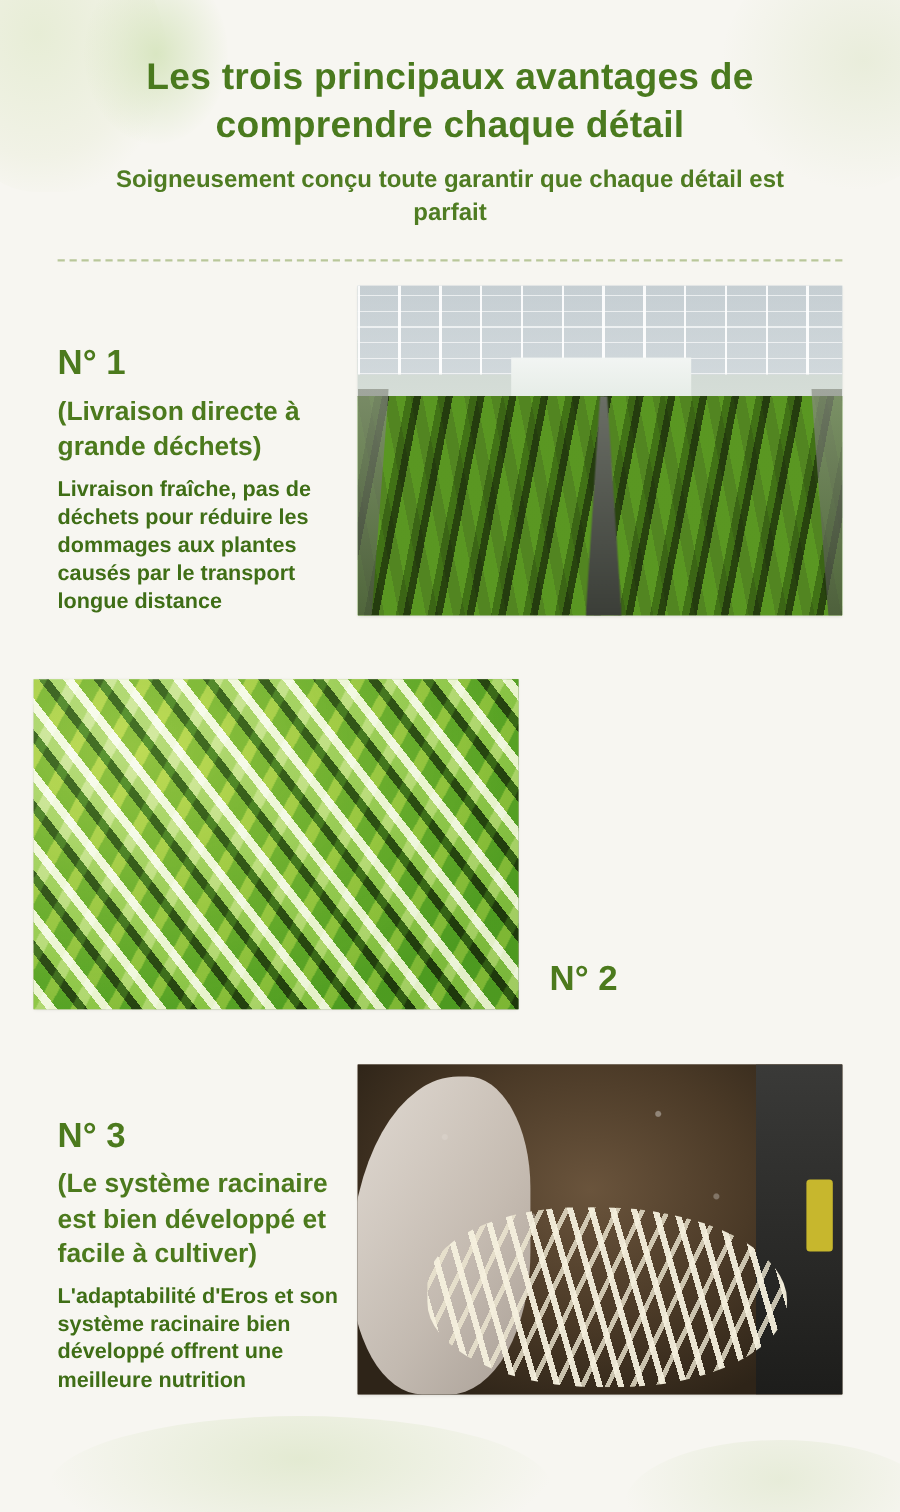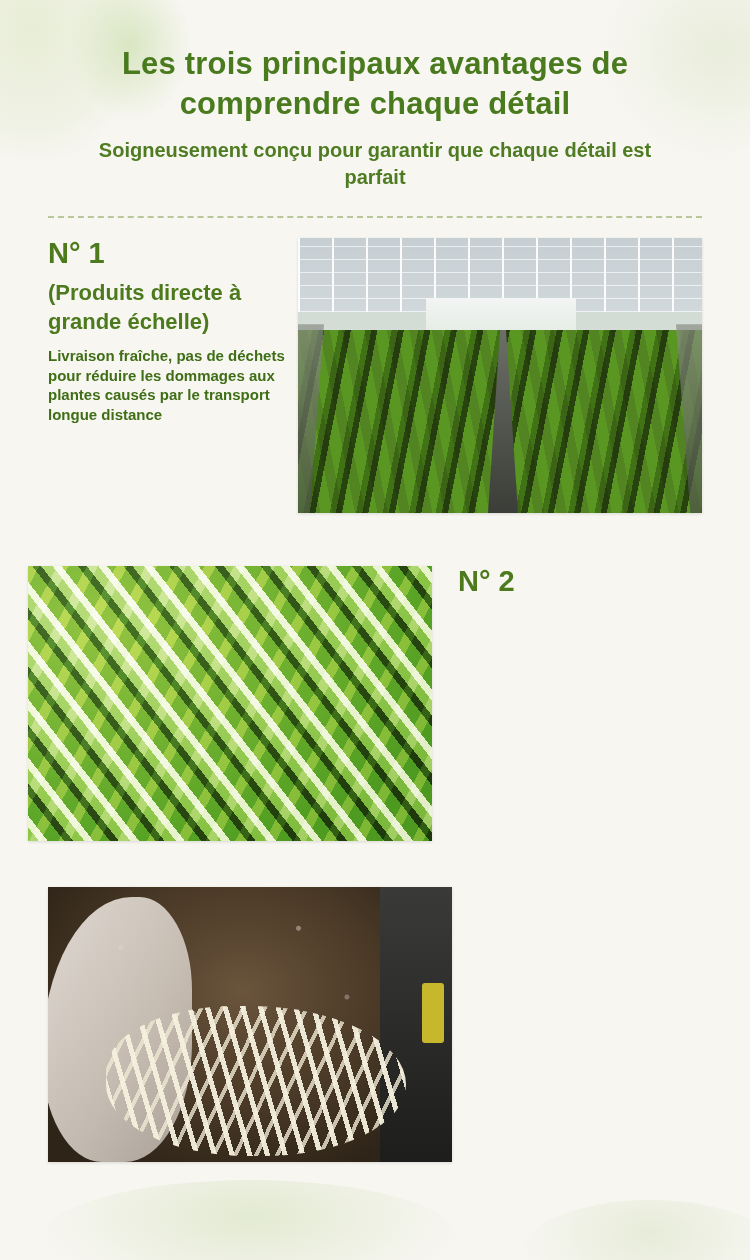--- a/index.html
+++ b/index.html
@@ -83,21 +83,21 @@
   .divider {
     margin: 26px auto 0 auto;
     width: 654px;
     height: 0;
     border-top: 2px dashed #b9c79a;
   }
 
   
   .feature {
     display: flex;
-    align-items: flex-start;
+    align-items: flex-end;
     position: relative;
   }
   .feature-1 { margin-top: 20px; padding-left: 48px; }
   .feature-2 { margin-top: 53px; padding-left: 28px; }
   .feature-3 { margin-top: 46px; padding-left: 48px; }
 
   .txt-col {
     width: 250px;
     flex: 0 0 250px;
   }
@@ -117,21 +117,21 @@
   }
   .headline {
     color: #4c7a1d;
     font-size: 22px;
     font-weight: bold;
     line-height: 1.32;
   }
   .desc {
     margin-top: 10px;
     color: #3f6e16;
-    font-size: 15px;
+    font-size: 18px;
     font-weight: bold;
     line-height: 1.3;
   }
 
   
   .photo {
     position: relative;
     overflow: hidden;
     box-shadow: 0 1px 3px rgba(0,0,0,0.12);
   }
@@ -272,28 +272,28 @@
 <div class="bg-blob blob-a"></div>
 <div class="bg-blob blob-b"></div>
 <div class="bg-blob blob-c"></div>
 <div class="bg-blob blob-d"></div>
 <div class="bg-blob blob-e"></div>
 
 <div class="page">
 
   <div class="header">
     <div class="title">Les trois principaux avantages de comprendre chaque détail</div>
-    <div class="subtitle">Soigneusement conçu pour garantir que chaque détail est parfait</div>
+    <div class="subtitle">Soigneusement conçu toute garantir que chaque détail est parfait</div>
     <div class="divider"></div>
   </div>
 
   <div class="feature feature-1">
     <div class="txt-col">
       <div class="num">N° 1</div>
-      <div class="headline">(Produits directe à grande échelle)</div>
+      <div class="headline">(Livraison directe à grande déchets)</div>
       <div class="desc">Livraison fraîche, pas de déchets pour réduire les dommages aux plantes causés par le transport longue distance</div>
     </div>
     <div class="img-col">
       <div class="photo photo-greenhouse">
         <div class="gh-roof"></div>
         <div class="gh-back"></div>
         <div class="gh-field"></div>
         <div class="gh-aisle"></div>
         <div class="gh-left-strip"></div>
         <div class="gh-right-strip"></div>
@@ -304,20 +304,25 @@
   <div class="feature feature-2">
     <div class="img-col">
       <div class="photo photo-leaves"></div>
     </div>
     <div class="txt-col right">
       <div class="num">N° 2</div>
     </div>
   </div>
 
   <div class="feature feature-3">
+    <div class="txt-col">
+      <div class="num">N° 3</div>
+      <div class="headline">(Le système racinaire est bien développé et facile à cultiver)</div>
+      <div class="desc">L'adaptabilité d'Eros et son système racinaire bien développé offrent une meilleure nutrition</div>
+    </div>
     <div class="img-col">
       <div class="photo photo-roots">
         <div class="pr-soil"></div>
         <div class="pr-dark-right"></div>
         <div class="pr-yellow"></div>
         <div class="pr-hand"></div>
         <div class="pr-roots"></div>
       </div>
     </div>
   </div>

